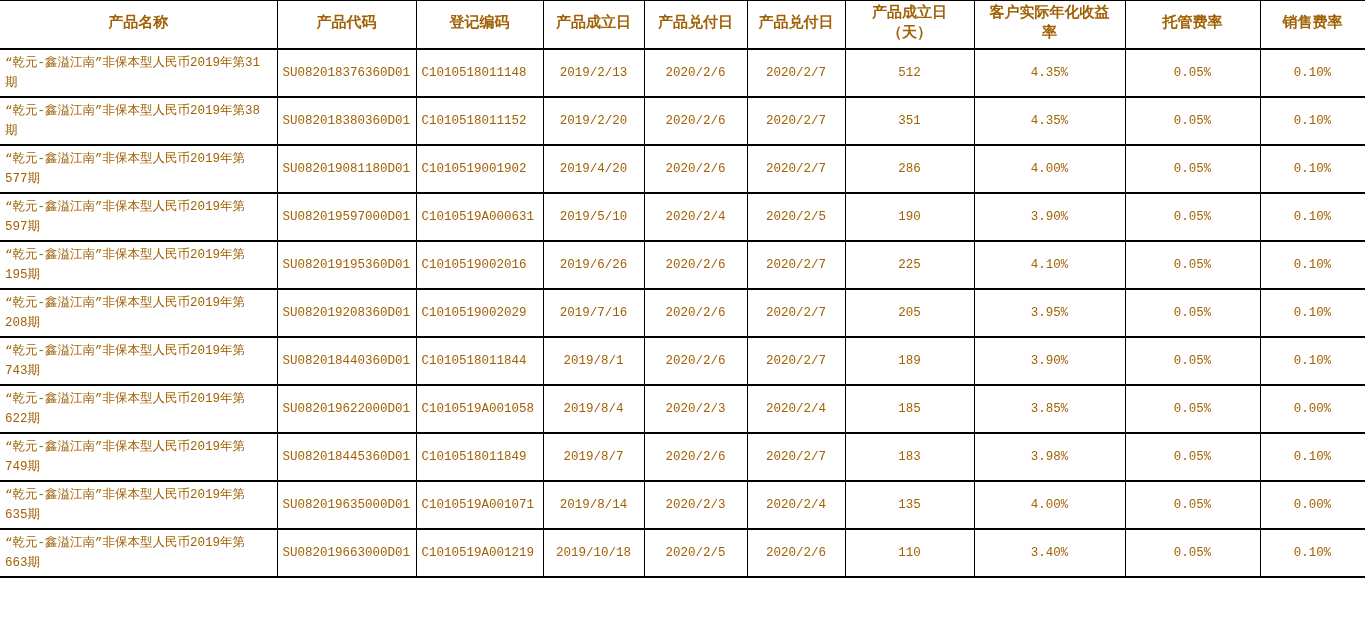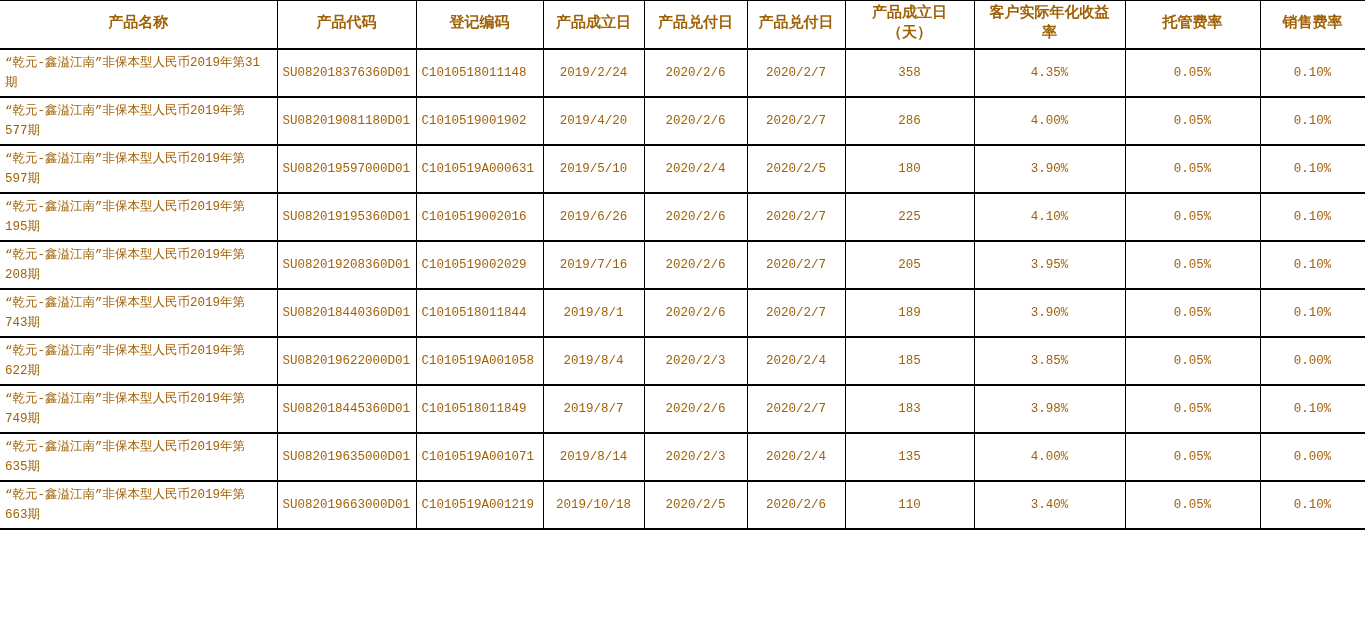--- a/index.html
+++ b/index.html
@@ -93,24 +93,37 @@
           <th>托管费率</th>
           <th>销售费率</th>
         </tr>
     </thead>
     <tbody>
         <tr>
           <td class="left">“乾元-鑫溢江南”非保本型人民币2019年第31
 期</td>
           <td class="left">SU082018376360D01</td>
           <td class="left">C1010518011148</td>
-          <td class="center">2019/2/24</td>
-          <td class="center">2020/2/6</td>
-          <td class="center">2020/2/7</td>
-          <td class="center">358</td>
+          <td class="center">2019/2/13</td>
+          <td class="center">2020/2/6</td>
+          <td class="center">2020/2/7</td>
+          <td class="center">512</td>
+          <td class="center">4.35%</td>
+          <td class="center">0.05%</td>
+          <td class="center">0.10%</td>
+        </tr>
+        <tr>
+          <td class="left">“乾元-鑫溢江南”非保本型人民币2019年第38
+期</td>
+          <td class="left">SU082018380360D01</td>
+          <td class="left">C1010518011152</td>
+          <td class="center">2019/2/20</td>
+          <td class="center">2020/2/6</td>
+          <td class="center">2020/2/7</td>
+          <td class="center">351</td>
           <td class="center">4.35%</td>
           <td class="center">0.05%</td>
           <td class="center">0.10%</td>
         </tr>
         <tr>
           <td class="left">“乾元-鑫溢江南”非保本型人民币2019年第
 577期</td>
           <td class="left">SU082019081180D01</td>
           <td class="left">C1010519001902</td>
           <td class="center">2019/4/20</td>
@@ -122,21 +135,21 @@
           <td class="center">0.10%</td>
         </tr>
         <tr>
           <td class="left">“乾元-鑫溢江南”非保本型人民币2019年第
 597期</td>
           <td class="left">SU082019597000D01</td>
           <td class="left">C1010519A000631</td>
           <td class="center">2019/5/10</td>
           <td class="center">2020/2/4</td>
           <td class="center">2020/2/5</td>
-          <td class="center">180</td>
+          <td class="center">190</td>
           <td class="center">3.90%</td>
           <td class="center">0.05%</td>
           <td class="center">0.10%</td>
         </tr>
         <tr>
           <td class="left">“乾元-鑫溢江南”非保本型人民币2019年第
 195期</td>
           <td class="left">SU082019195360D01</td>
           <td class="left">C1010519002016</td>
           <td class="center">2019/6/26</td>

